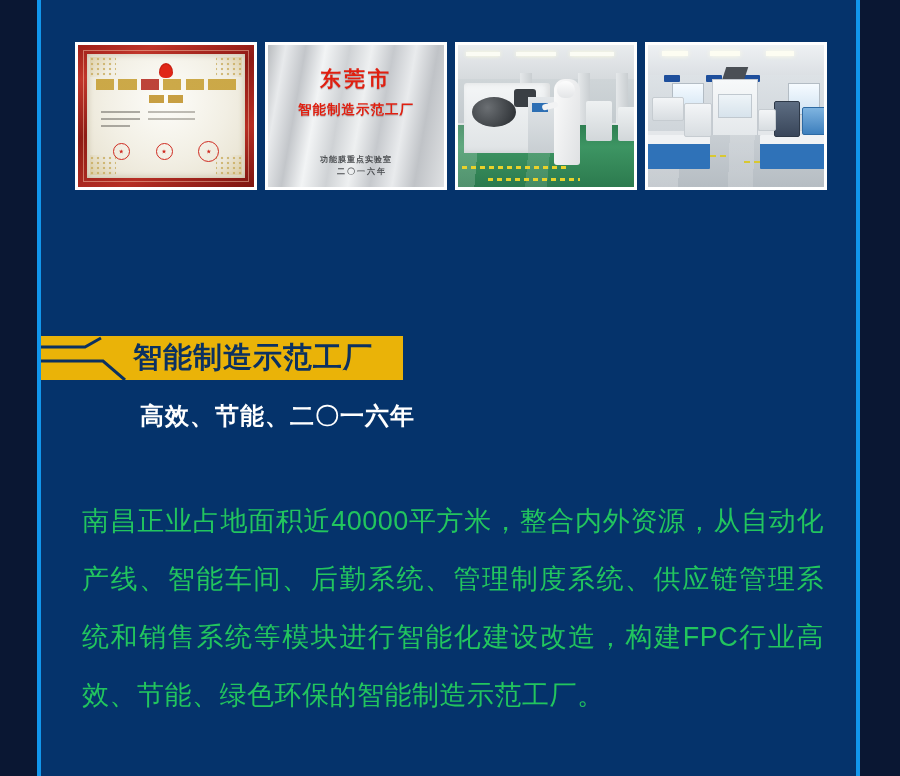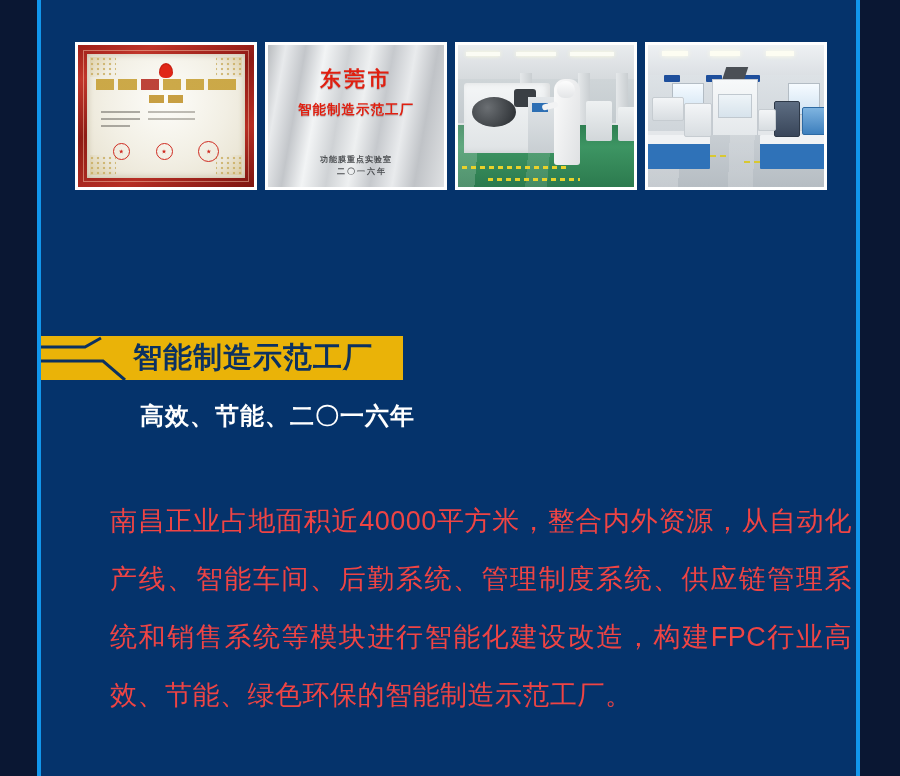--- a/index.html
+++ b/index.html
@@ -348,26 +348,25 @@
   }
 
   
   .body-copy {
     position: absolute;
     left: 82px;
     top: 492px;
     width: 742px;
     font-size: 27px;
     line-height: 58px;
-    color: #ef4444;
+    color: #22c55e;
     font-weight: 400;
     letter-spacing: .5px;
     text-align: justify;
     text-justify: inter-character;
-    margin-left: 28px;
   }
 </style>
 </head>
 <body>
 
 <div class="page">
 
   <div class="inner-panel"></div>
   <div class="edge-line left"></div>
   <div class="edge-line right"></div>

